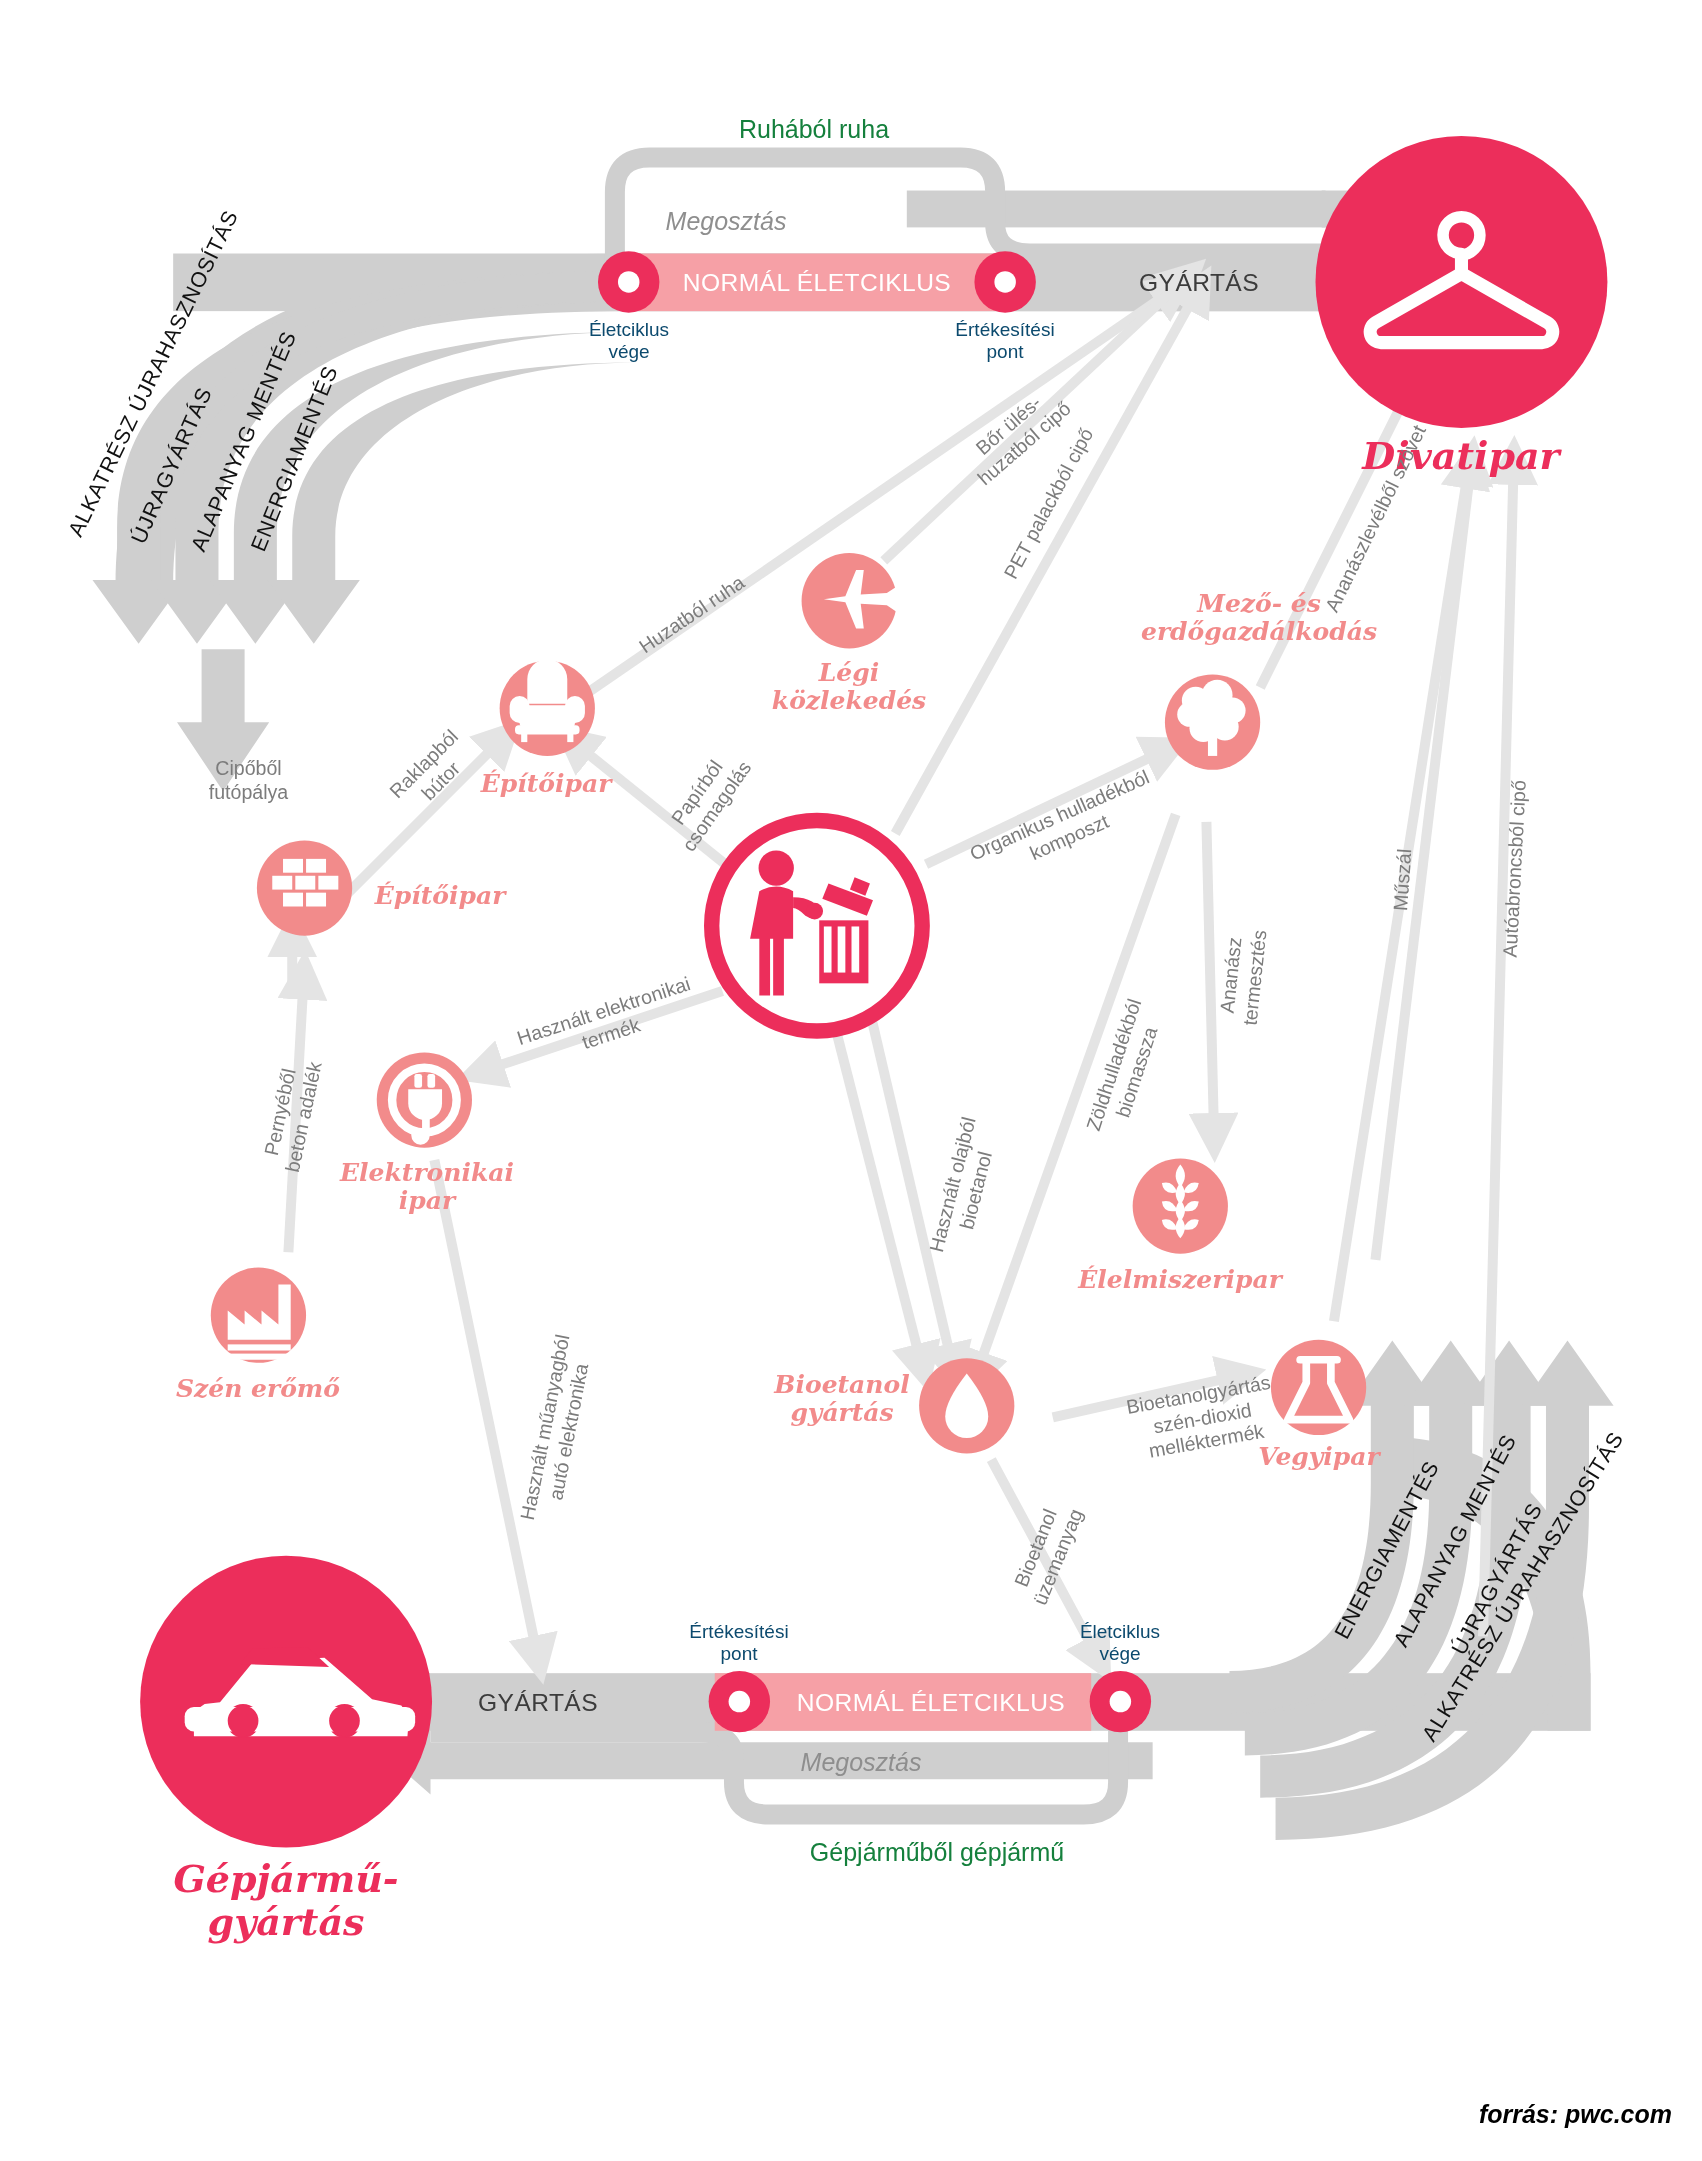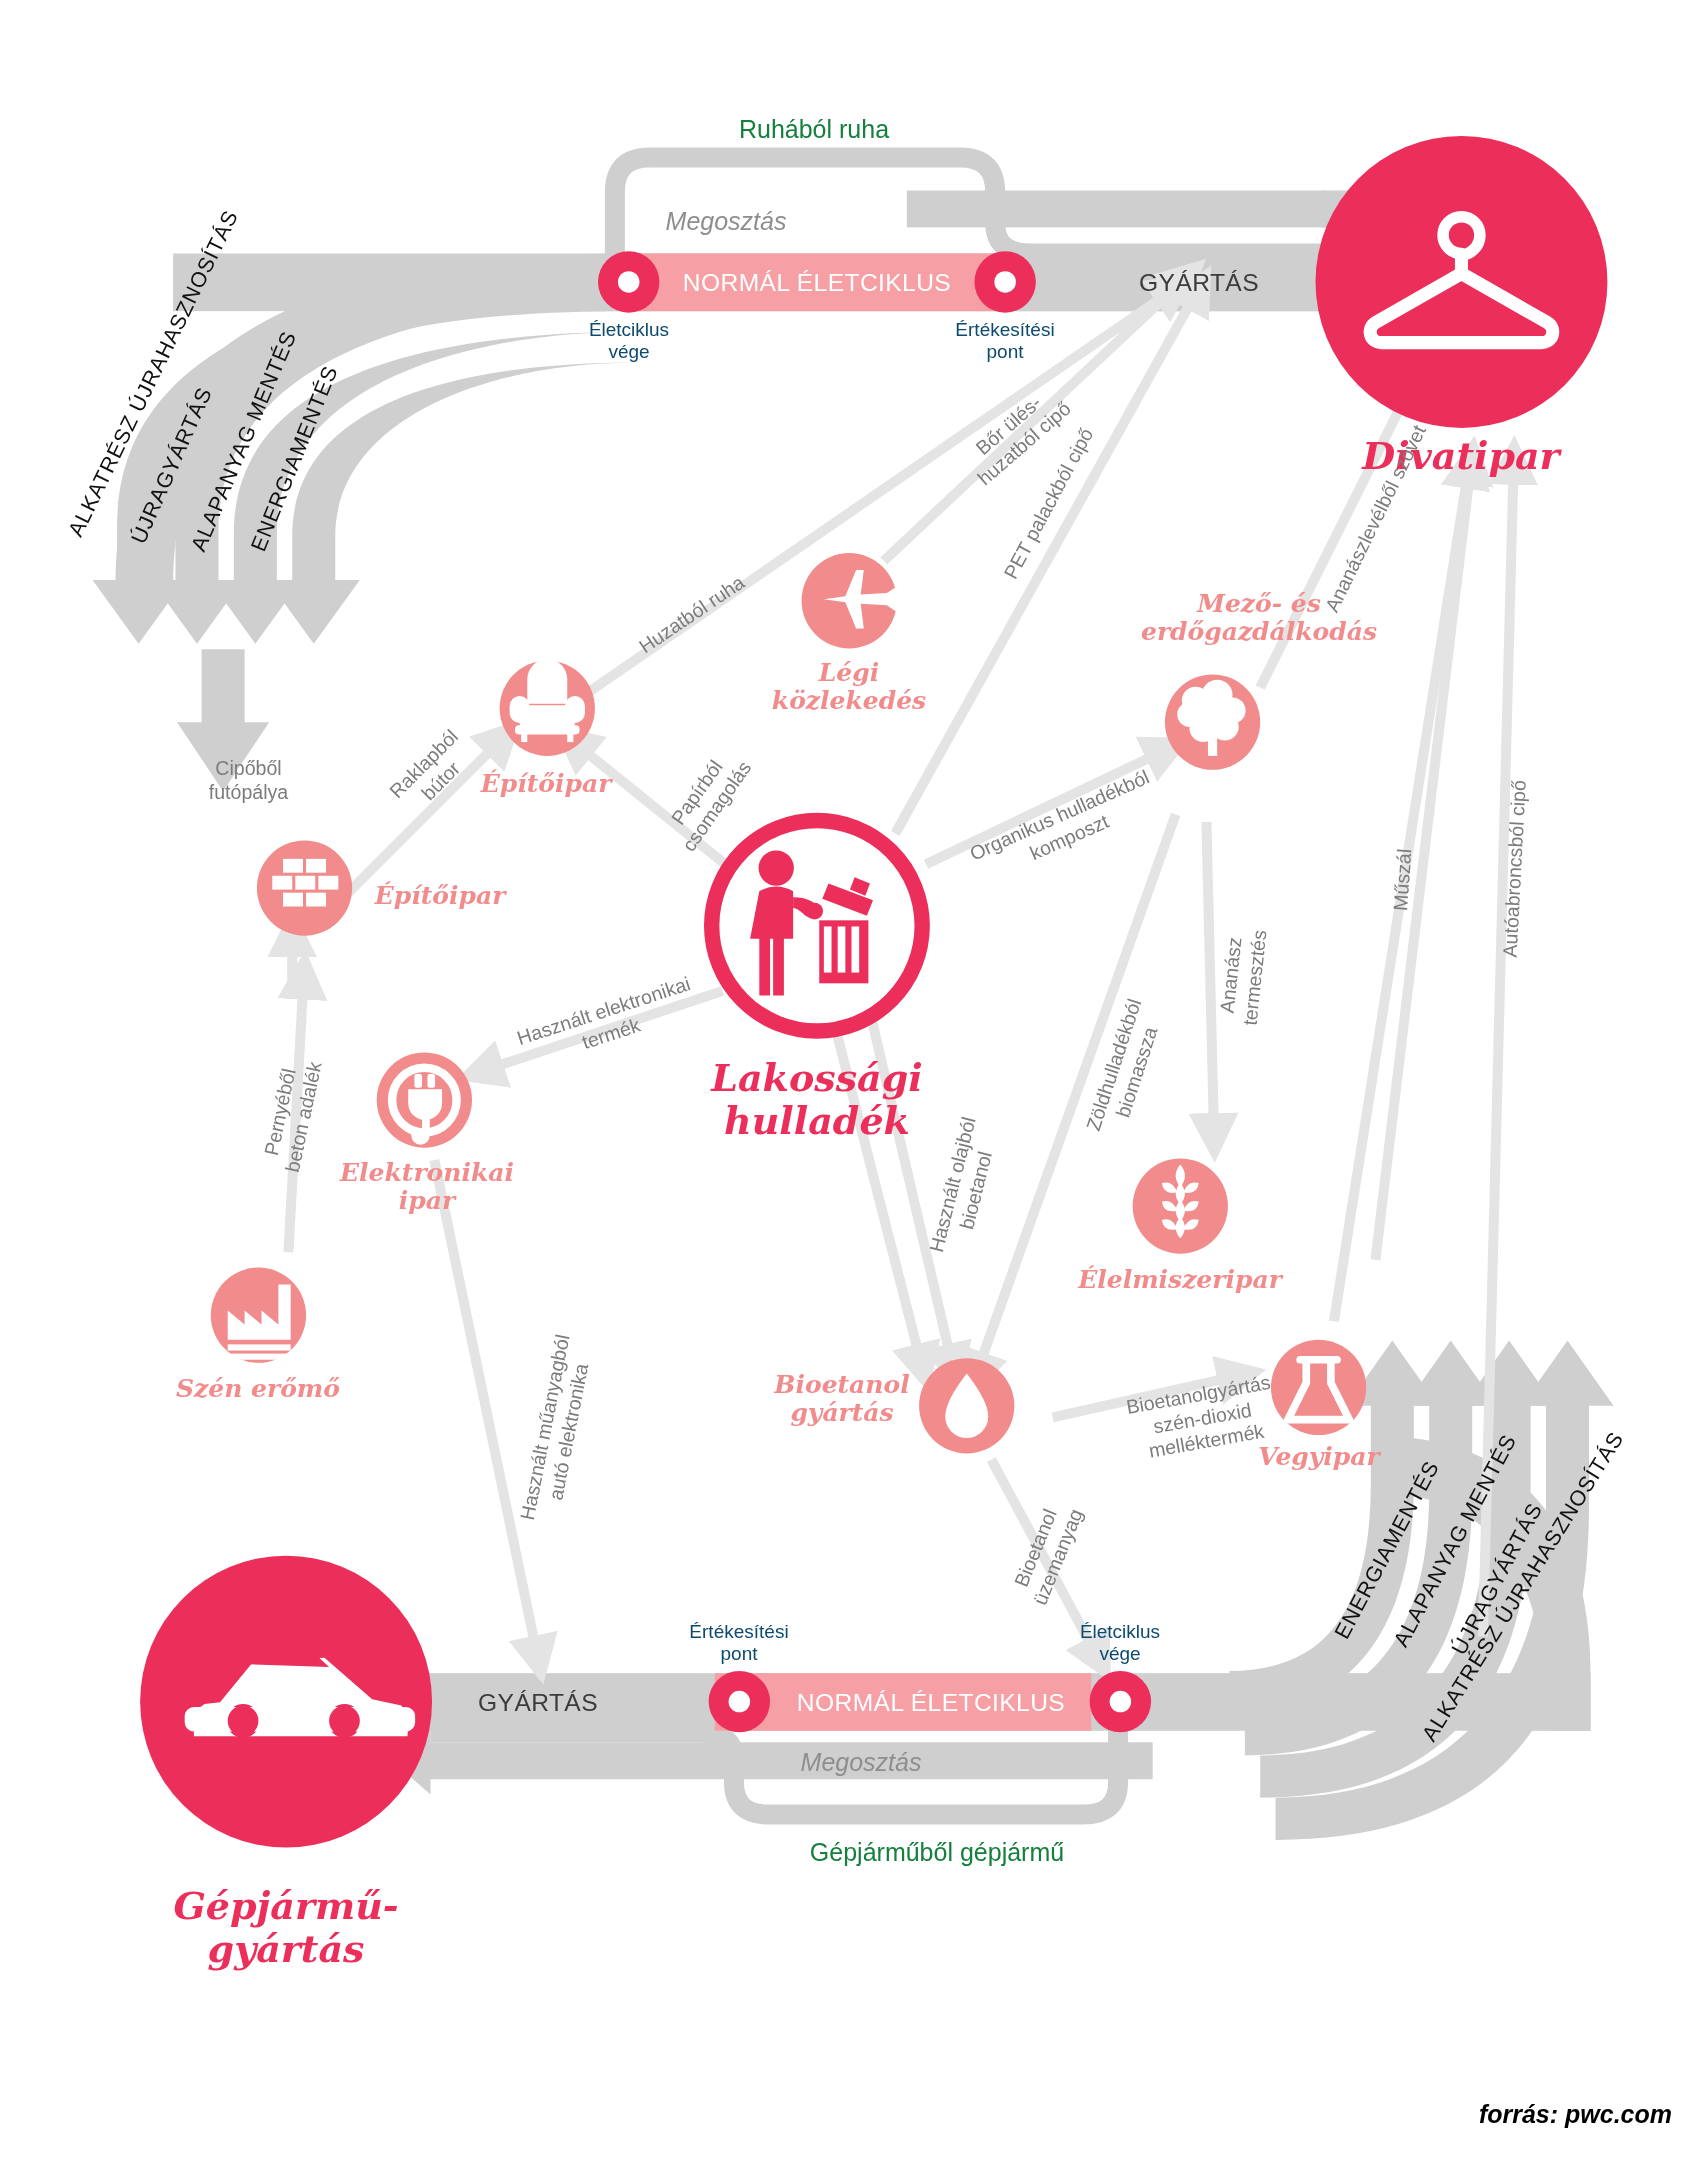--- a/index.html
+++ b/index.html
@@ -300,24 +300,22 @@
   <div class="curve-text" style="left:138px;top:530px;transform:rotate(-66deg);">ÚJRAGYÁRTÁS</div>
   <div class="curve-text" style="left:198px;top:538px;transform:rotate(-67deg);">ALAPANYAG MENTÉS</div>
   <div class="curve-text" style="left:258px;top:538px;transform:rotate(-68deg);">ENERGIAMENTÉS</div>
 
   <div class="curve-text" style="left:1341px;top:1625px;transform:rotate(-62deg);">ENERGIAMENTÉS</div>
   <div class="curve-text" style="left:1400px;top:1633px;transform:rotate(-62deg);">ALAPANYAG MENTÉS</div>
   <div class="curve-text" style="left:1458px;top:1641px;transform:rotate(-62deg);">ÚJRAGYÁRTÁS</div>
   <div class="curve-text" style="left:1428px;top:1727px;transform:rotate(-58deg);">ALKATRÉSZ ÚJRAHASZNOSÍTÁS</div>
 
   <div class="node-label nl-major" style="left:1461px;top:435px;">Divatipar</div>
-  <div class="node-label nl-major" style="left:286px;top:1858px;margin-top:27px;">Gépjármű-
+  <div class="node-label nl-major" style="left:286px;top:1858px;">Gépjármű-
 gyártás</div>
-  <div class="node-label nl-major" style="left:817px;top:1057px;">Lakossági
-hulladék</div>
   <div class="node-label nl-minor" style="left:849px;top:659px;">Légi
 közlekedés</div>
   <div class="node-label nl-minor" style="left:546px;top:770px;">Építőipar</div>
   <div class="node-label nl-minor" style="left:440px;top:882px;">Építőipar</div>
   <div class="node-label nl-minor" style="left:427px;top:1159px;">Elektronikai
 ipar</div>
   <div class="node-label nl-minor" style="left:258px;top:1375px;">Szén erőmő</div>
   <div class="node-label nl-minor" style="left:1259px;top:590px;">Mező- és
 erdőgazdálkodás</div>
   <div class="node-label nl-minor" style="left:1180px;top:1266px;">Élelmiszeripar</div>

